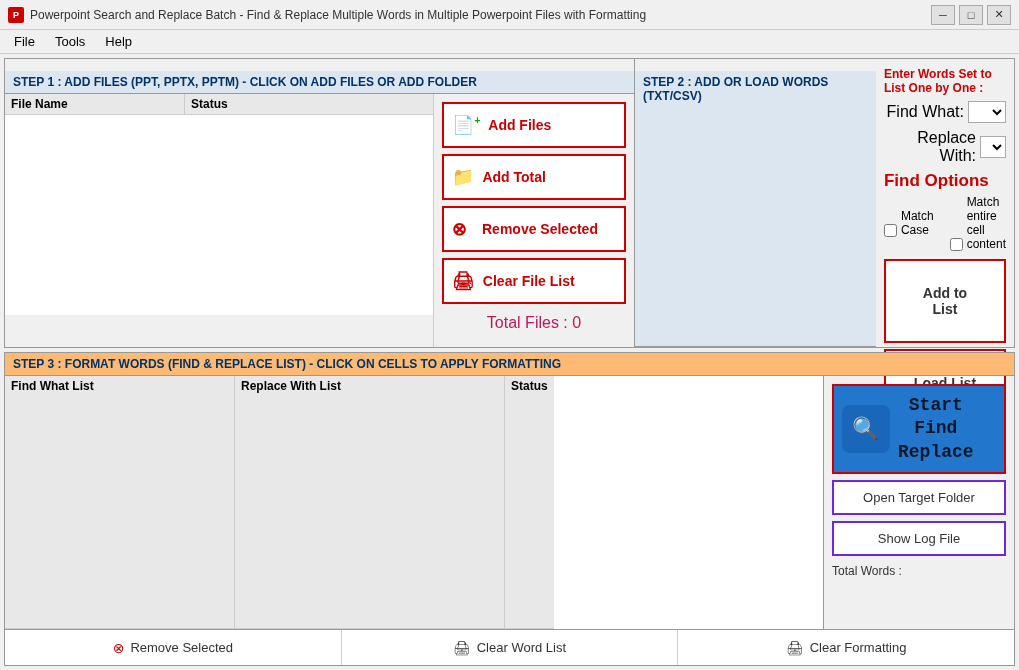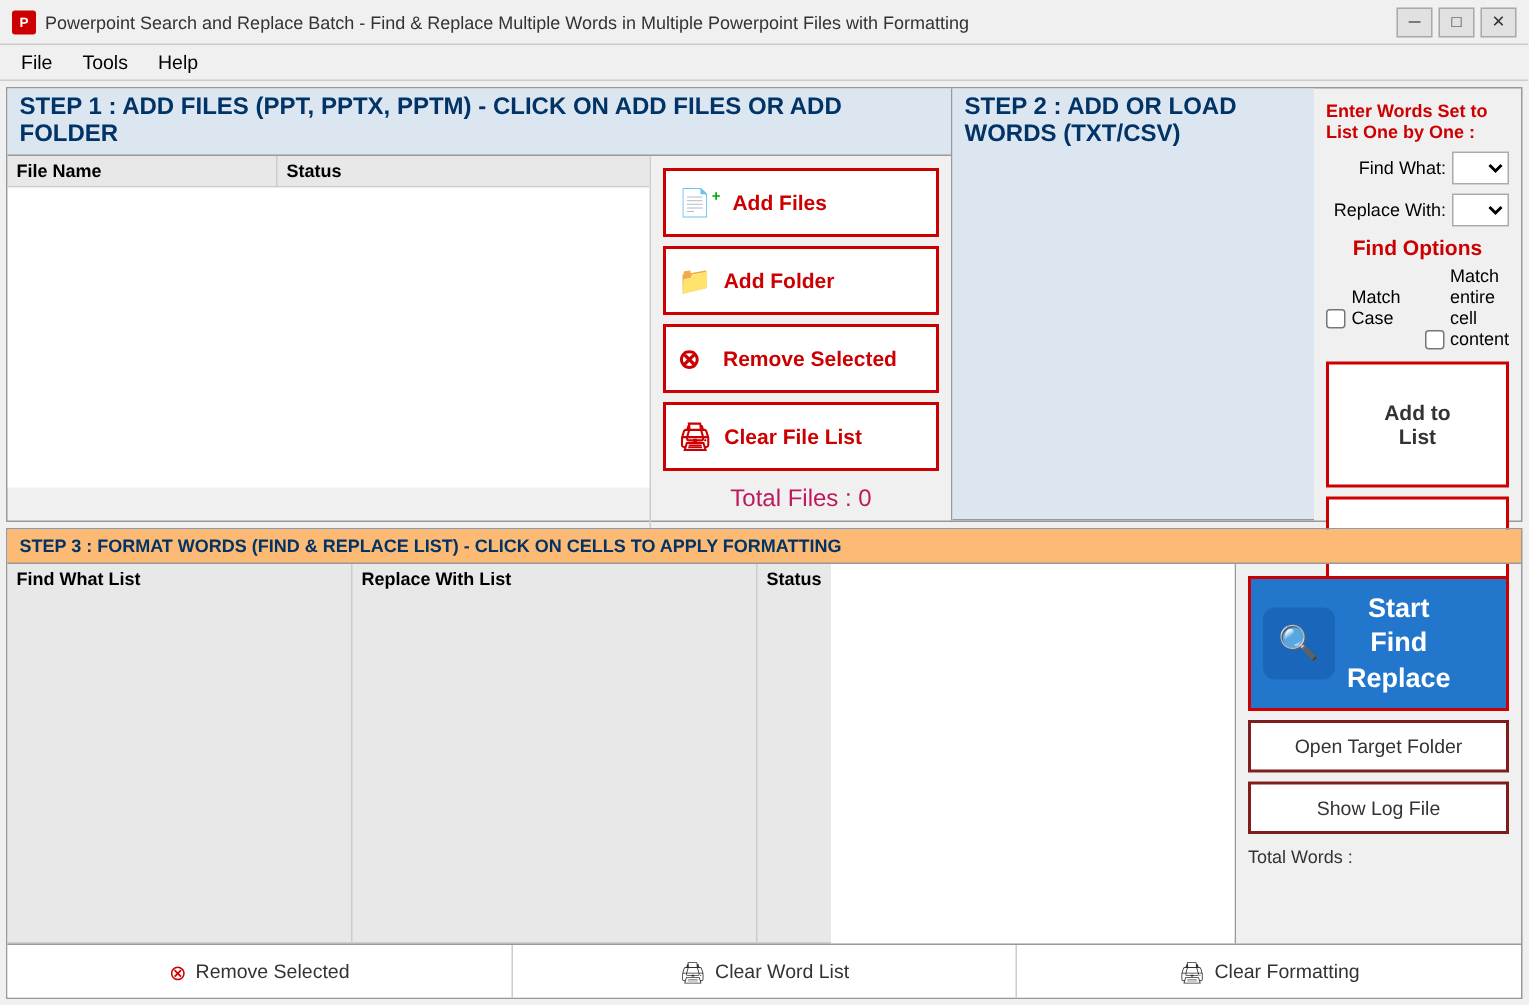--- a/index.html
+++ b/index.html
@@ -78,23 +78,24 @@
     .step1 {
       flex: 0 0 630px;
       border-right: 1px solid #999;
       display: flex;
       flex-direction: column;
     }
     .step-header {
       background: #dce6f1;
       border-bottom: 1px solid #999;
       padding: 4px 8px;
-      font-size: 16px;
+      font-size: 12px;
       font-weight: bold;
       color: #003366;
+      margin-top: 12px;
     }
     .step1-body {
       display: flex;
       flex: 1;
     }
     .file-table {
       flex: 1;
       border-right: 1px solid #ccc;
       overflow: hidden;
     }
@@ -167,39 +168,38 @@
       color: #cc0000;
       margin-bottom: 6px;
     }
     .form-row {
       display: flex;
       align-items: center;
       margin-bottom: 6px;
       gap: 4px;
     }
     .form-label {
-      font-size: 12px;
+      font-size: 16px;
       min-width: 80px;
       text-align: right;
     }
     .form-select {
       flex: 1;
       height: 22px;
       border: 1px solid #aaa;
       background: white;
       font-size: 12px;
       padding: 0 2px;
       cursor: pointer;
     }
     .find-options-label {
       font-weight: bold;
-      font-size: 14px;
+      font-size: 17px;
       color: #cc0000;
       margin: 6px 0 4px 0;
-      text-align: center;
     }
     .checkbox-row {
       display: flex;
       align-items: center;
       gap: 16px;
       margin-bottom: 8px;
     }
     .checkbox-item {
       display: flex;
       align-items: flex-end;
@@ -292,21 +292,21 @@
       display: flex;
       align-items: center;
       justify-content: center;
       font-size: 22px;
       color: white;
     }
     .start-btn-text {
       line-height: 1.2;
     }
     .side-btn {
-      border: 2px solid #7f1d1d;
+      border: 2px solid #6d28d9;
       background: white;
       padding: 8px;
       cursor: pointer;
       font-size: 13px;
       color: #333;
       text-align: center;
     }
     .total-words {
       font-size: 12px;
       padding: 2px 0;
@@ -371,21 +371,21 @@
           </div>
           <div class="file-table-body"></div>
         </div>
         <div class="step1-buttons">
           <button class="action-btn">
             <span class="btn-icon">📄<span style="color:#00aa00;font-size:10px;vertical-align:super;">+</span></span>
             <span>Add Files</span>
           </button>
           <button class="action-btn">
             <span class="btn-icon">📁</span>
-            <span>Add Folder</span>
+            <span>Add Total</span>
           </button>
           <button class="action-btn">
             <span class="btn-icon" style="color:#cc0000;">⊗</span>
             <span>Remove Selected</span>
           </button>
           <button class="action-btn">
             <span class="btn-icon">🖨</span>
             <span>Clear File List</span>
           </button>
           <div class="total-files">Total Files : 0</div>
@@ -432,21 +432,21 @@
           <div class="wth-cell col-findwhat">Find What List</div>
           <div class="wth-cell col-replacewith">Replace With List</div>
           <div class="wth-cell col-wstatus">Status</div>
         </div>
         <div class="word-table-body"></div>
       </div>
 
       <div class="step3-buttons-right">
         <button class="start-btn">
           <div class="start-btn-icon">🔍</div>
-          <div class="start-btn-text" style="color:#ffffff; font-size:18px; font-weight:bold; line-height:1.3;">Start<br>Find<br>Replace</div>
+          <div class="start-btn-text" style="color:#0f172a; font-size:18px; font-weight:bold; line-height:1.3;font-family:Liberation Mono, monospace;">Start<br>Find<br>Replace</div>
         </button>
         <button class="side-btn">Open Target Folder</button>
         <button class="side-btn">Show Log File</button>
         <div class="total-words">Total Words :</div>
       </div>
 
     </div>
 
     <div class="step3-footer">
       <button class="footer-btn">

